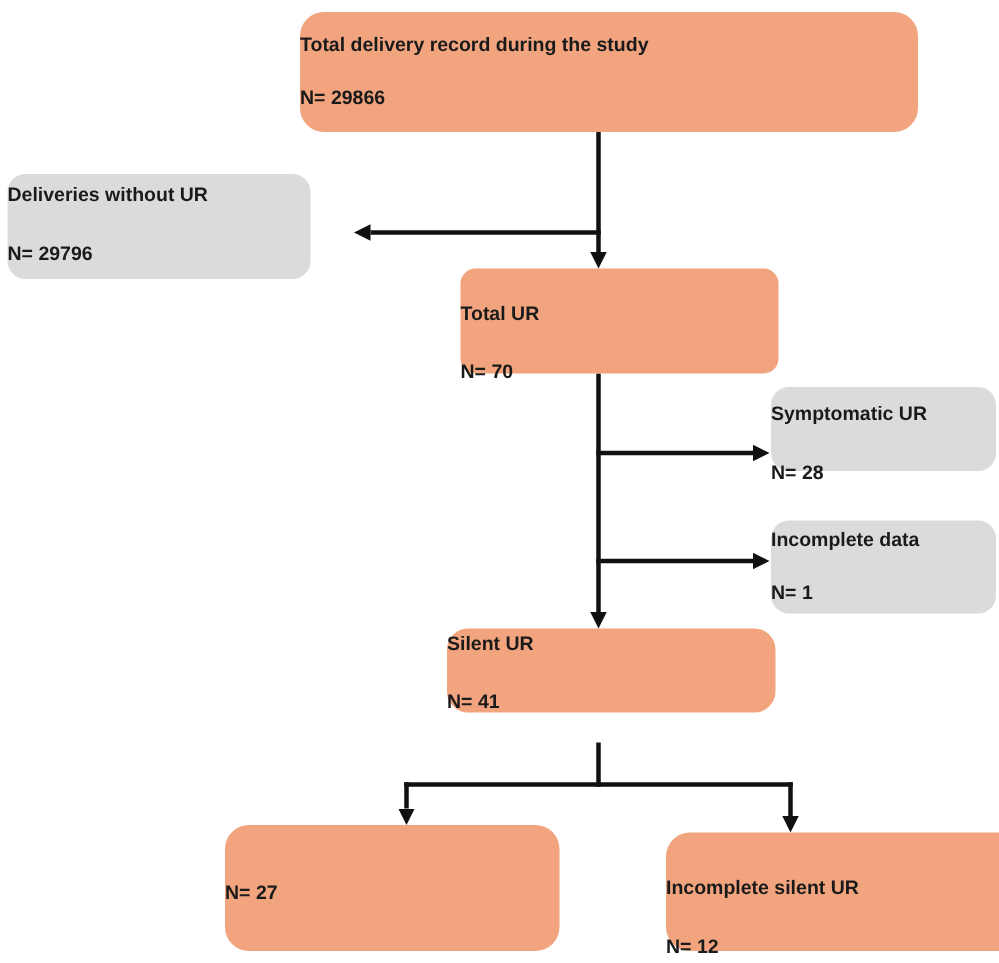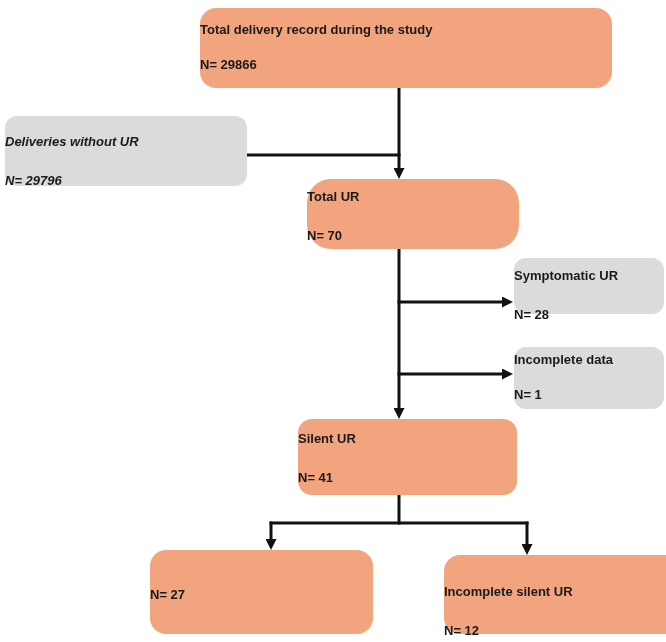--- a/index.html
+++ b/index.html
@@ -38,26 +38,26 @@
     font-size: 13px;
     line-height: 19px;
   }
   .node.salmon { background: var(--primary_fill); }
   .node.gray   { background: var(--secondary_fill); }
   .node .count { margin-top: 20px; }
 
   
   #n-total-delivery      { left: 200px; top: 8px;   width: 412px; height: 80px; border-radius: 16px; padding-top: 12px; }
   #n-total-delivery .count { margin-top: 16px; }
-  #n-deliveries-without  { left: 5px;   top: 116px; width: 242px; height: 70px; border-radius: 12px; padding-top: 16px; font-style: italic; }
-  #n-total-ur            { left: 307px; top: 179px; width: 212px; height: 70px; border-radius: 24px; padding-top: 8px; }
+  #n-deliveries-without  { left: 5px;   top: 116px; width: 202px; height: 70px; border-radius: 12px; padding-top: 4px; }
+  #n-total-ur            { left: 307px; top: 179px; width: 212px; height: 70px; border-radius: 10px; padding-top: 20px; }
   #n-symptomatic-ur      { left: 514px; top: 258px; width: 150px; height: 56px; border-radius: 12px; padding-top: 8px; }
   #n-incomplete-data     { left: 514px; top: 347px; width: 150px; height: 62px; border-radius: 12px; padding-top: 3px; }
   #n-incomplete-data .count { margin-top: 16px; }
-  #n-silent-ur           { left: 298px; top: 419px; width: 219px; height: 76px; border-radius: 14px; padding-top: 10px; }
+  #n-silent-ur           { left: 298px; top: 419px; width: 219px; height: 56px; border-radius: 14px; padding-top: 0; }
   #n-complete-silent     { left: 150px; top: 550px; width: 223px; height: 84px; border-radius: 16px; padding-top: 15px; }
   #n-incomplete-silent   { left: 420px; top: 555px; width: 237px; height: 79px; border-radius: 16px; padding-top: 27px; margin-left: 24px; }
 </style>
 </head>
 <body>
 
 <div class="canvas">
 
   <svg class="arrows" viewBox="0 0 666 642" xmlns="http://www.w3.org/2000/svg">
     <defs>

